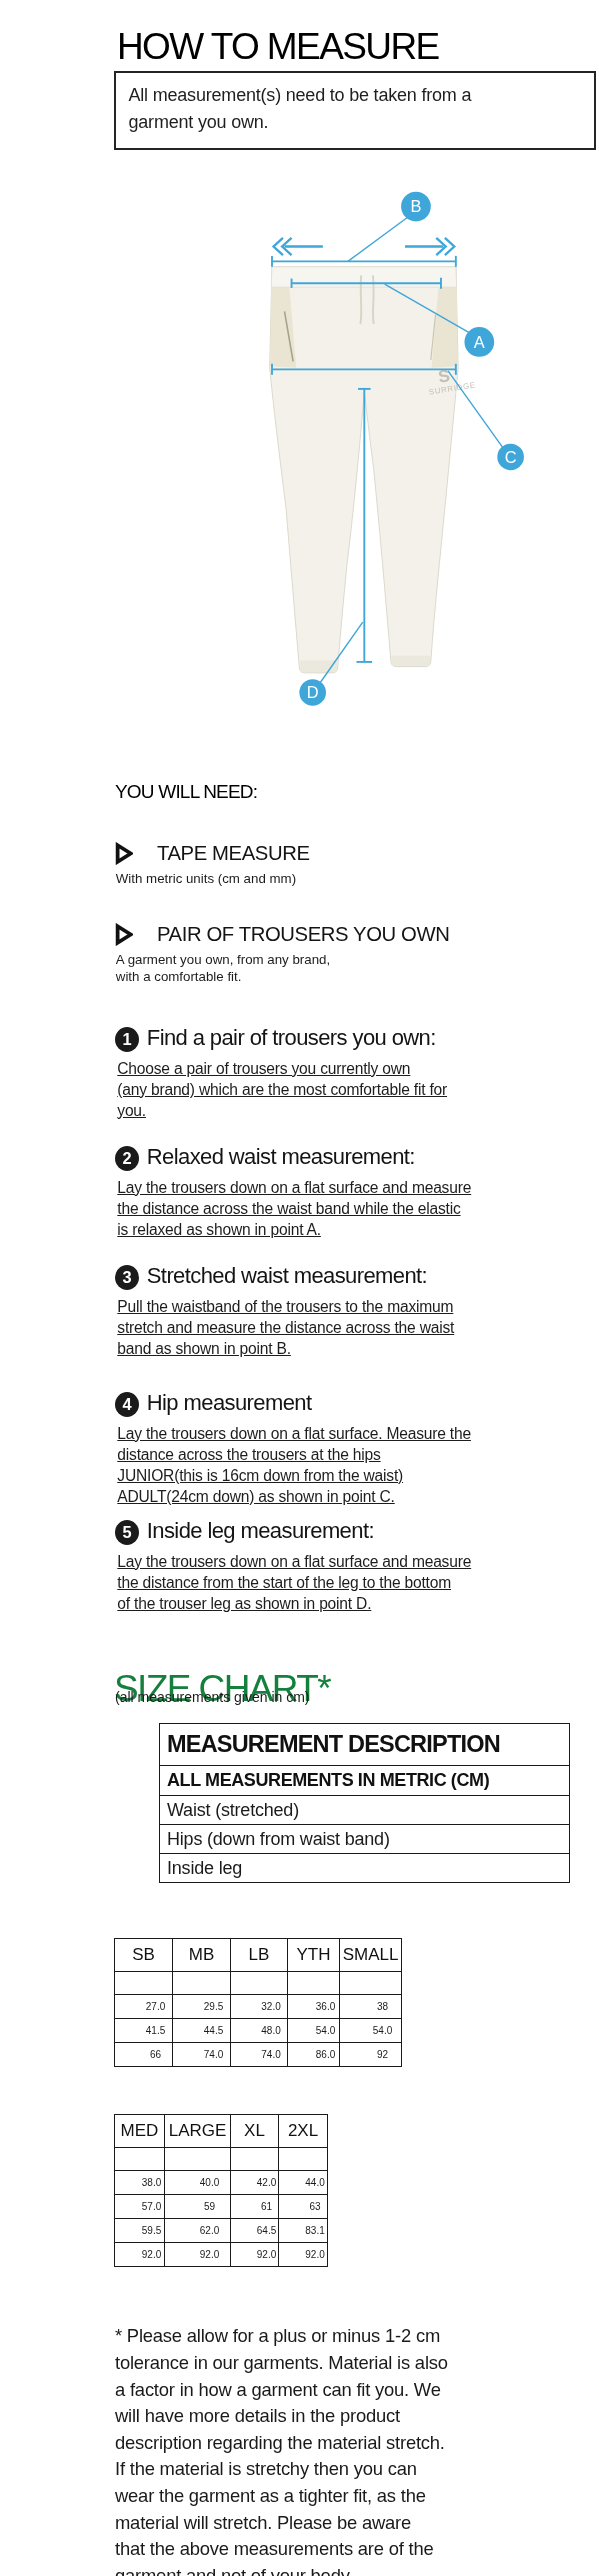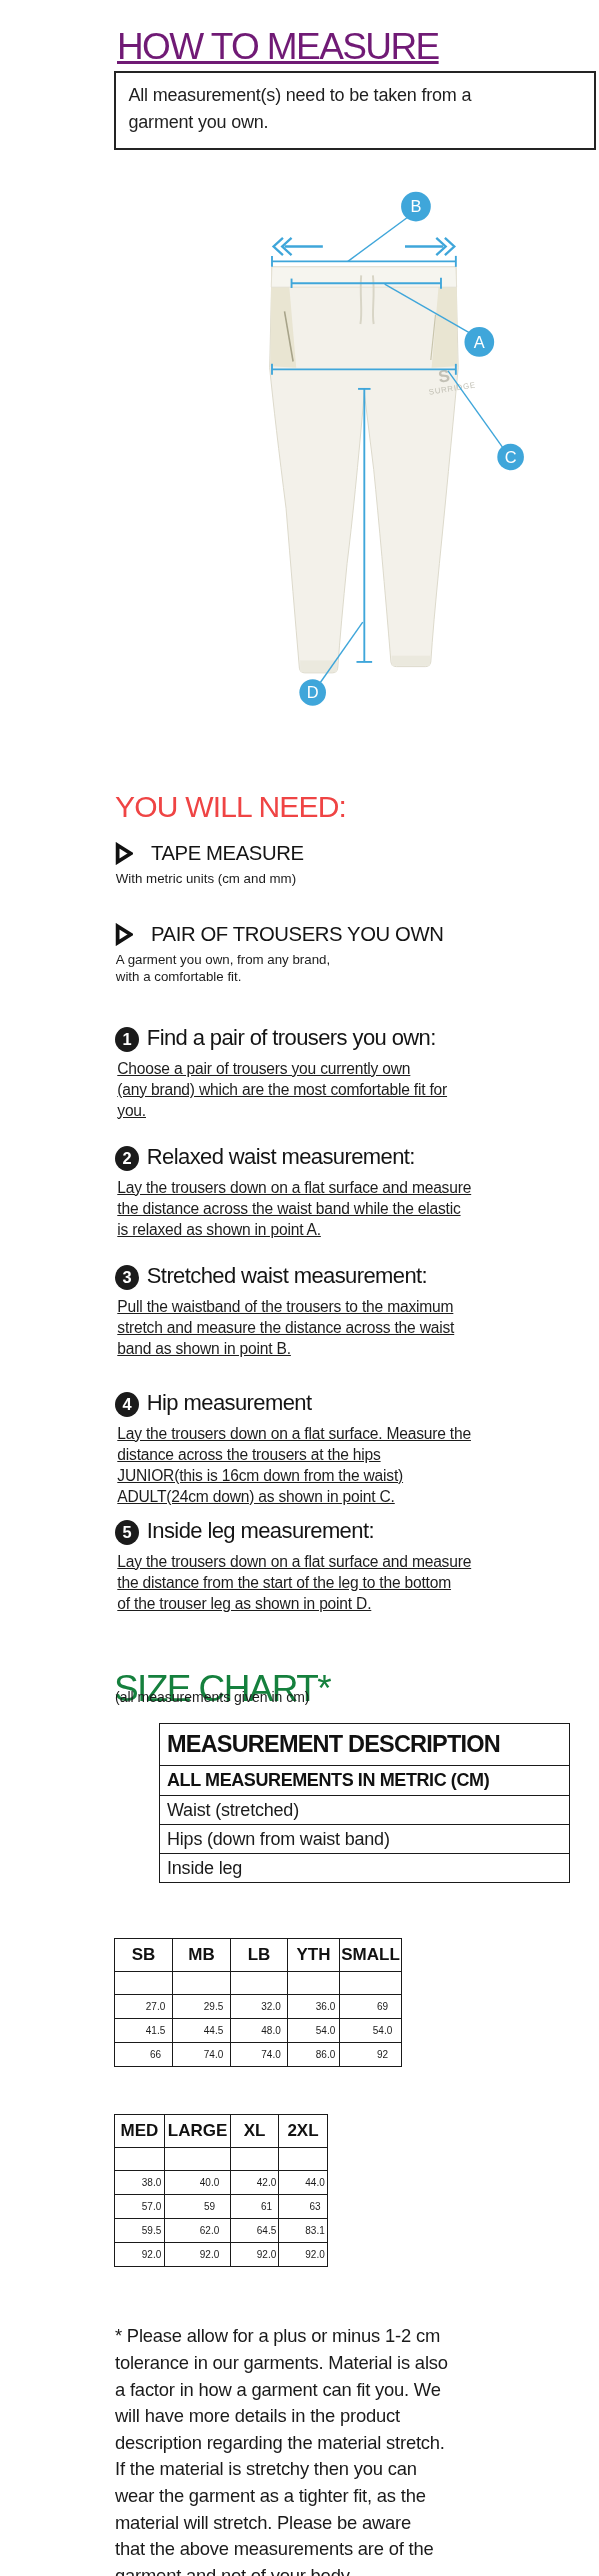--- a/index.html
+++ b/index.html
@@ -2,36 +2,36 @@
 <html style="font-size:12.5px"><head>
 <meta charset="utf-8">
 <style>
   html,body{margin:0;padding:0;background:#ffffff;}
   body{width:600px;height:2576px;position:relative;overflow:hidden;
        font-family:"Liberation Sans","DejaVu Sans",sans-serif;color:#1b1b1b;
        -webkit-font-smoothing:antialiased;}
   .abs{position:absolute;}
 
   
-  .page-title{left:117px;top:1.6px;font-size:37px;font-weight:500;letter-spacing:-1.6px;color:#701a75;text-decoration:underline;}
+  .page-title{left:117px;top:1.6px;font-size:37px;font-weight:500;letter-spacing:-1.6px;color:#000000;}
 
   
   .notice-box{left:114px;top:71px;width:478px;height:75px;border:2.3px solid #242424;}
   .notice-text{margin:0;padding:8.6px 0 0 12.5px;font-size:18px;line-height:27px;color:#1f1f1f;
                white-space:pre-line;letter-spacing:-0.2px;}
 
   
   .figure-svg{left:117px;top:180px;overflow:visible;}
 
   
-  .ywn-heading{left:115px;top:765px;font-size:30px;font-weight:500;letter-spacing:-0.8px;color:#ef4444;}
+  .ywn-heading{left:115px;top:765px;font-size:19px;font-weight:500;letter-spacing:-0.8px;color:#000000;}
   #ywn-items .ywn-item{position:absolute;left:115px;width:438px;}
   #ywn-items .ywn-item:nth-child(1){top:842px;}
   #ywn-items .ywn-item:nth-child(2){top:923px;}
-  .ywn-head{display:flex;align-items:center;gap:18px;}
+  .ywn-head{display:flex;align-items:center;gap:24px;}
   .ywn-label{font-size:20.3px;letter-spacing:-0.4px;color:#141414;}
   .ywn-desc{margin:4.7px 0 0 0.8px;font-size:13.3px;line-height:17px;white-space:pre-line;color:#1c1c1c;}
 
   
   #steps .step{position:absolute;left:115px;width:435px;}
   #steps .step:nth-child(1){top:1025px;}
   #steps .step:nth-child(2){top:1144px;}
   #steps .step:nth-child(3){top:1263px;}
   #steps .step:nth-child(4){top:1390px;}
   #steps .step:nth-child(5){top:1518px;}
@@ -52,21 +52,21 @@
   .mdesc-sub{height:29px;display:flex;align-items:center;padding-left:7px;border-top:1.6px solid #1a1a1a;
              font-size:18px;font-weight:bold;letter-spacing:-0.4px;color:#111;}
   .mdesc-row{height:28px;display:flex;align-items:center;padding-left:7px;border-top:1.6px solid #1a1a1a;
              font-size:18px;color:#1b1b1b;letter-spacing:-0.2px;}
 
   
   table.size-table{position:absolute;border-collapse:collapse;table-layout:fixed;}
   #size-table-1{left:114px;top:1938px;}
   #size-table-2{left:114px;top:2114px;}
   .size-table th,.size-table td{border:1.6px solid #1a1a1a;text-align:center;padding:0;}
-  .size-table th{height:32px;font-size:17px;font-weight:bold;color:#111;margin-top:40px;}
+  .size-table th{height:32px;font-size:17px;font-weight:normal;color:#111;margin-top:40px;}
   .size-table tbody tr:first-child td{height:22px;}
   .size-table td{height:23px;font-size:10px;color:#1b1b1b;padding-left:24px;}
   #size-table-1 col:nth-child(1){width:58px;}
   #size-table-1 col:nth-child(2){width:58px;}
   #size-table-1 col:nth-child(3){width:57px;}
   #size-table-1 col:nth-child(4){width:52px;}
   #size-table-1 col:nth-child(5){width:62px;}
   #size-table-2 col:nth-child(1){width:50px;}
   #size-table-2 col:nth-child(2){width:66px;}
   #size-table-2 col:nth-child(3){width:48px;}
@@ -281,21 +281,21 @@
         <td></td>
         <td></td>
         <td></td>
         <td></td>
       </tr>
       <tr>
         <td>27.0</td>
         <td>29.5</td>
         <td>32.0</td>
         <td>36.0</td>
-        <td>69</td>
+        <td>38</td>
       </tr>
       <tr>
         <td>41.5</td>
         <td>44.5</td>
         <td>48.0</td>
         <td>54.0</td>
         <td>54.0</td>
       </tr>
       <tr>
         <td>66</td>

